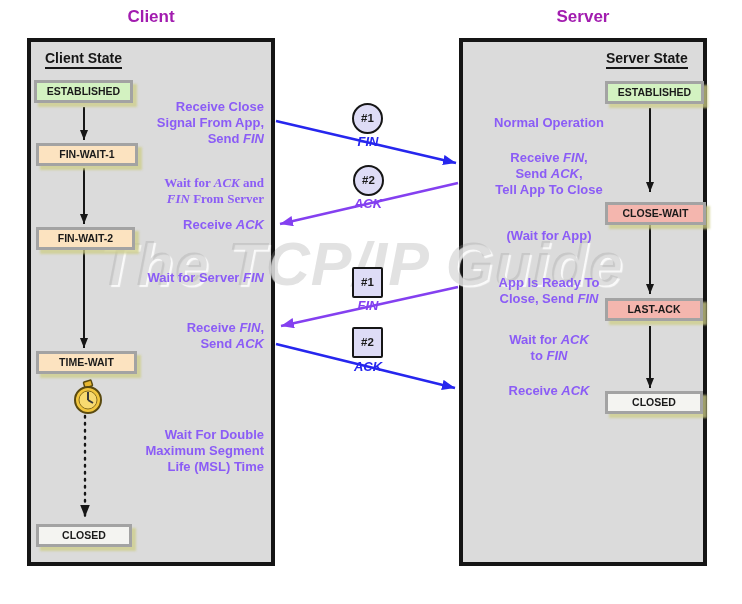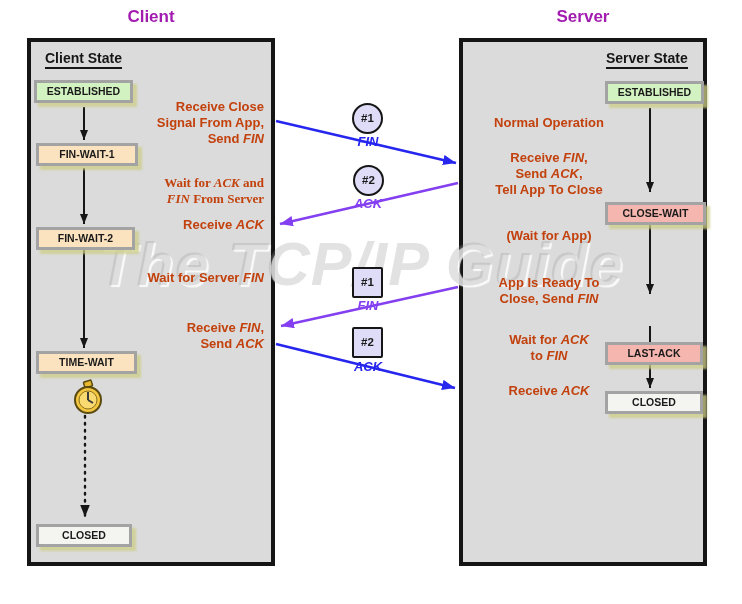--- a/index.html
+++ b/index.html
@@ -32,21 +32,21 @@
     font-size:10.5px;font-weight:bold;color:#1a1a1a;
     box-shadow:4px 4px 2px rgba(205,205,135,0.75);
     background:var(--state-gray);
   }
   .state.green{background:var(--state-green);}
   .state.peach{background:var(--state-peach);}
   .state.pink{background:var(--state-pink);}
   .state.gray{background:var(--state-gray);}
   .ann{
     position:absolute;z-index:4;font-size:13px;line-height:16px;
-    font-weight:bold;color:#c2410c;
+    font-weight:bold;color:#8b5cf6;
   }
   .ann.right{left:100px;width:164px;text-align:right;}
   .ann.left{left:474px;width:150px;text-align:center;}
   .badge{
     position:absolute;z-index:4;width:27px;height:27px;line-height:27px;
     border:2.5px solid #161616;background:var(--badge-bg);
     text-align:center;font-size:11.5px;font-weight:bold;color:#1a1a1a;
   }
   .badge.circle{border-radius:50%;}
   .badge.square{border-radius:2px;}
@@ -112,20 +112,21 @@
   <div class="state peach" style="left:36px;top:143px;width:96px;">FIN-WAIT-1</div>
   <div class="state peach" style="left:36px;top:227px;width:93px;">FIN-WAIT-2</div>
   <div class="state peach" style="left:36px;top:351px;width:95px;">TIME-WAIT</div>
   <div class="state gray" style="left:36px;top:524px;width:90px;">CLOSED</div>
 
   <div class="ann right" style="top:99px;">Receive Close<br>Signal From App,<br>Send <i>FIN</i></div>
   <div class="ann right" style="top:175px;font-family:Liberation Serif, serif;">Wait for <i>ACK</i> and<br><i>FIN</i> From Server</div>
   <div class="ann right" style="top:217px;">Receive <i>ACK</i></div>
   <div class="ann right" style="top:270px;">Wait for Server <i>FIN</i></div>
   <div class="ann right" style="top:320px;">Receive <i>FIN</i>,<br>Send <i>ACK</i></div>
+  <div class="ann right" style="top:427px;">Wait For Double<br>Maximum Segment<br>Life (MSL) Time</div>
 
   <svg class="timer" style="left:70px;top:378px;" width="36" height="38" viewBox="0 0 36 38">
     <rect x="14" y="3" width="8" height="6" rx="1" fill="#e8b830" stroke="#5a4a10" stroke-width="1.5" transform="rotate(-18 18 6)"></rect>
     <circle cx="18" cy="22" r="13" fill="#f2c63e" stroke="#5a4a10" stroke-width="2"></circle>
     <circle cx="18" cy="22" r="9" fill="#f8da70" stroke="#8a7020" stroke-width="1"></circle>
     <line x1="18" y1="22" x2="18" y2="14" stroke="#3a3a3a" stroke-width="2"></line>
     <line x1="18" y1="22" x2="23" y2="25" stroke="#3a3a3a" stroke-width="2"></line>
   </svg>
 
   <div class="badge circle" style="left:352px;top:103px;">#1</div>
@@ -136,21 +137,21 @@
 
   <div class="badge square" style="left:352px;top:267px;">#1</div>
   <div class="msg-label purple" style="left:340px;top:298px;">FIN</div>
 
   <div class="badge square" style="left:352px;top:327px;">#2</div>
   <div class="msg-label blue" style="left:340px;top:359px;">ACK</div>
 
   <div class="heading" style="left:606px;top:50px;">Server State</div>
   <div class="state green" style="left:605px;top:81px;width:93px;">ESTABLISHED</div>
   <div class="state pink" style="left:605px;top:202px;width:95px;">CLOSE-WAIT</div>
-  <div class="state pink" style="left:605px;top:298px;width:92px;margin-top:44px;">LAST-ACK</div>
+  <div class="state pink" style="left:605px;top:298px;width:92px;">LAST-ACK</div>
   <div class="state gray" style="left:605px;top:391px;width:92px;">CLOSED</div>
 
   <div class="ann left" style="top:115px;">Normal Operation</div>
   <div class="ann left" style="top:150px;">Receive <i>FIN</i>,<br>Send <i>ACK</i>,<br>Tell App To Close</div>
   <div class="ann left" style="top:228px;">(Wait for App)</div>
   <div class="ann left" style="top:275px;">App Is Ready To<br>Close, Send <i>FIN</i></div>
   <div class="ann left" style="top:332px;">Wait for <i>ACK</i><br>to <i>FIN</i></div>
   <div class="ann left" style="top:383px;">Receive <i>ACK</i></div>
 
 </div>

